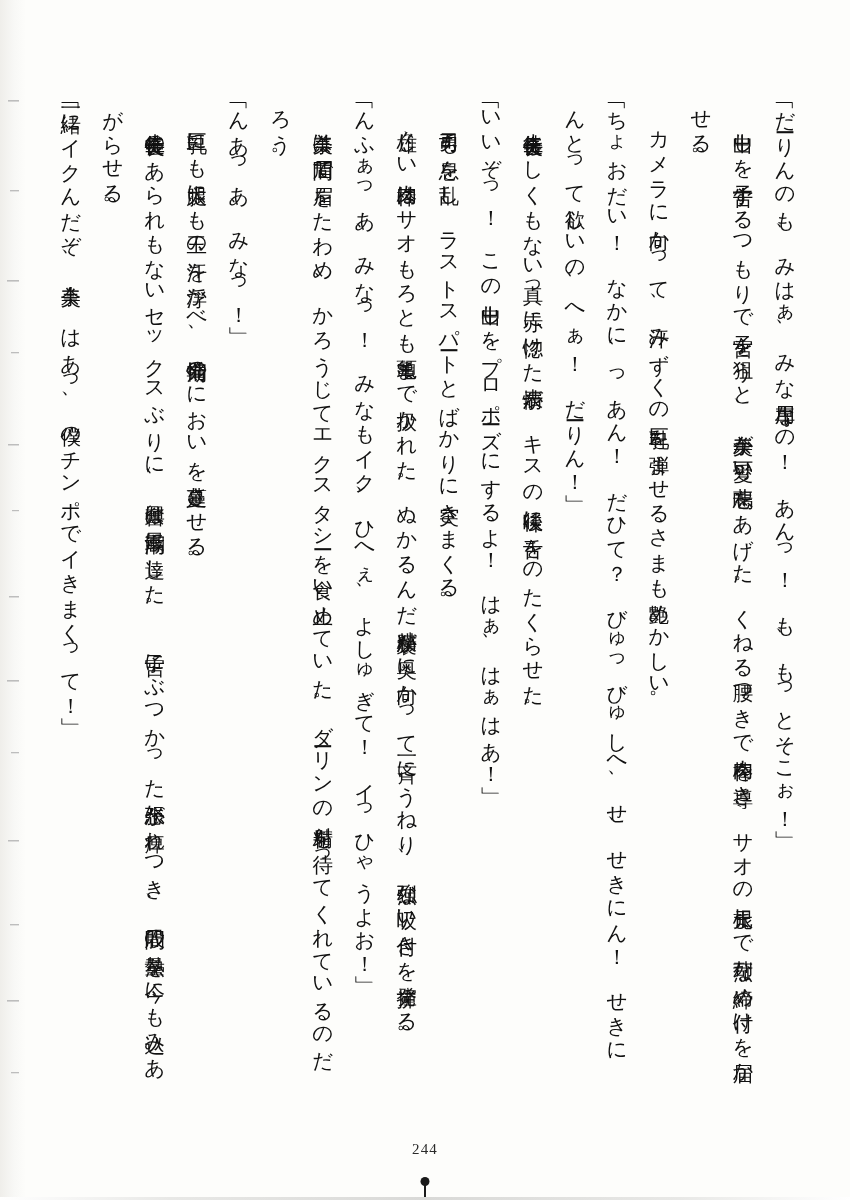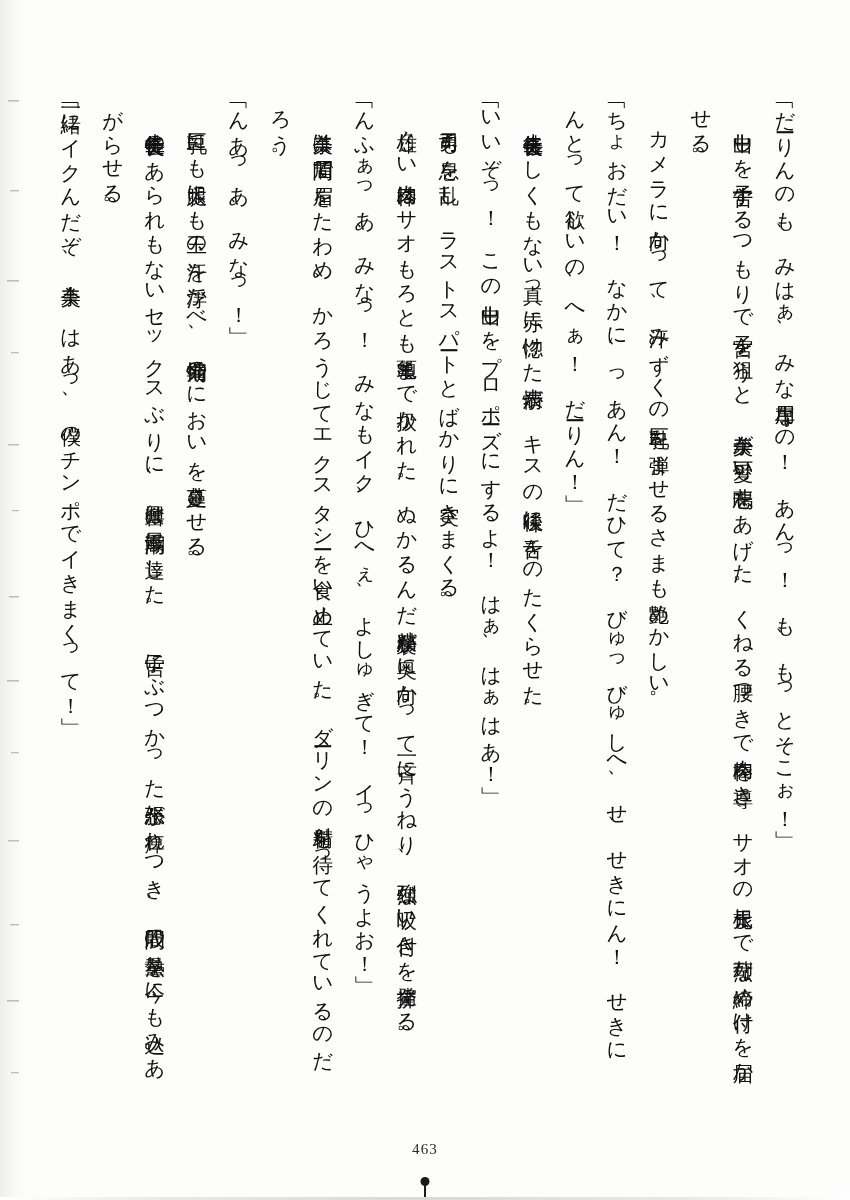--- a/index.html
+++ b/index.html
@@ -139,17 +139,17 @@
     <p>勇司も息を乱し、ラストスパートとばかりに突きまくる。</p>
     <p>雄々しい肉棒はサオもろとも亀頭まで扱かれた。ぬかるんだ粘膜襞が奥に向かって一斉にうねり、強烈な吸い付きを発揮する。</p>
     <p class="no-indent">「んふぁっあ、みなっ！　みなもイク、ひへぇ、よしゅぎて！　イっひゃうよお！」</p>
     <p>美奈は眉間で眉をたわめ、かろうじてエクスタシーを食い止めていた。ダーリンの射精を待ってくれているのだろう。</p>
     <p class="no-indent">「んあっあ、みなっ！」</p>
     <p>巨乳にも太腿にも玉の汗を浮かべ、発情期のにおいを蔓延させる。</p>
     <p>生徒会長のあられもないセックスぶりに、興奮は最高潮に達した。　子宮にぶつかった怒張が痺れつき、股間の熱量を今にも込みあがらせる。</p>
     <p class="no-indent">「一緒にイクんだぞ、美奈！　はあっ、僕のチンポでイきまくって！」</p>
   </div>
 
-  <div class="page-number">463</div>
+  <div class="page-number">244</div>
   <div class="binding-line"></div>
   <div class="binding-dot"></div>
   <div class="bottom-edge"></div>
 </div>
 
 </body></html>

